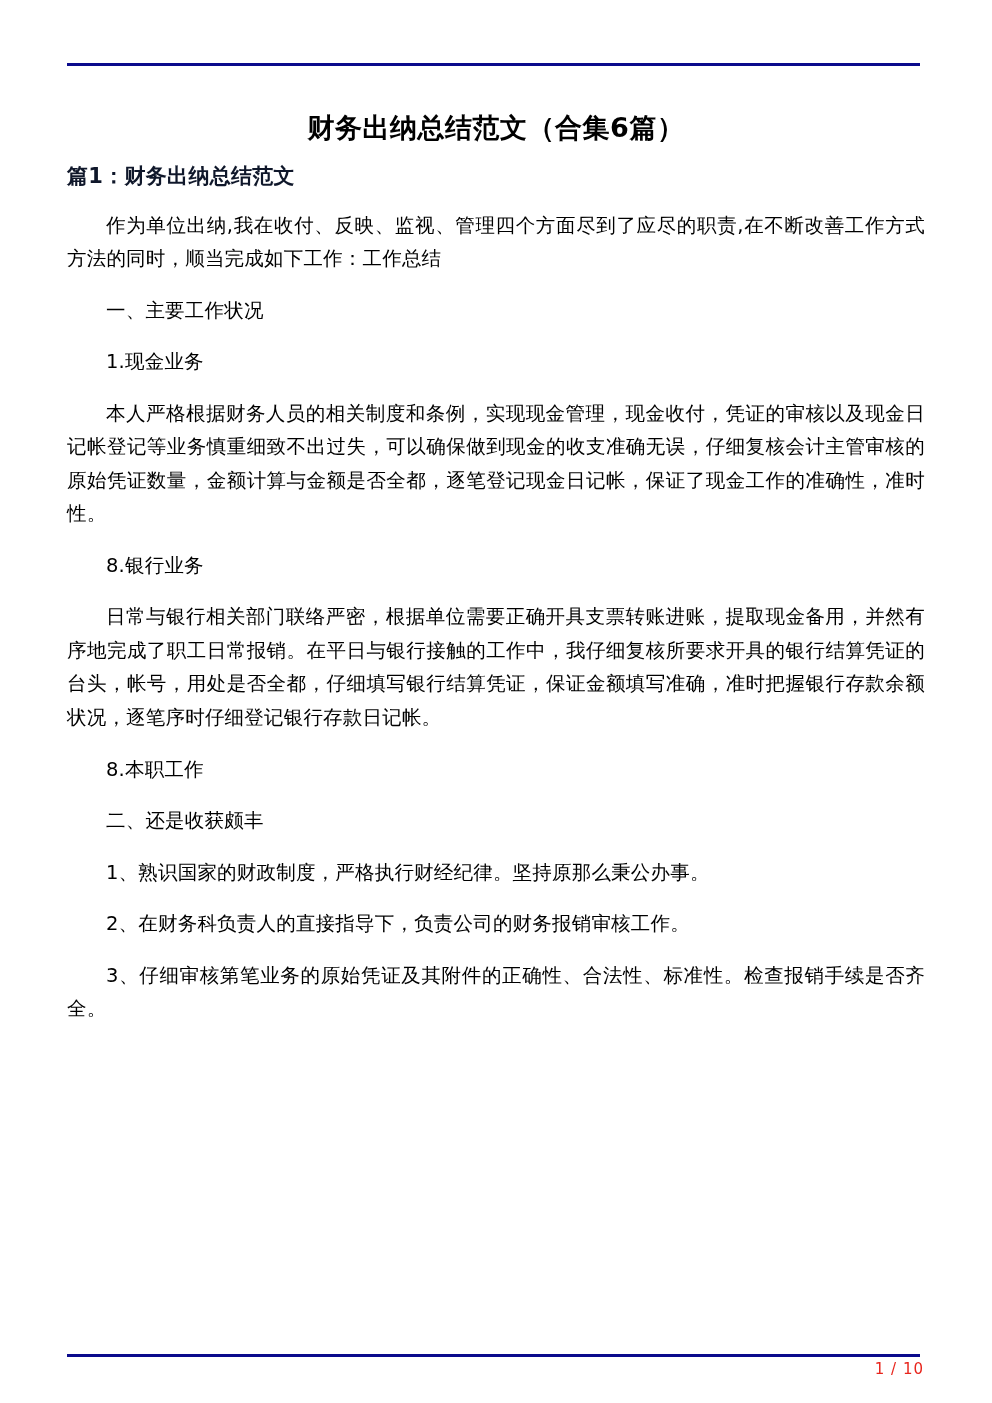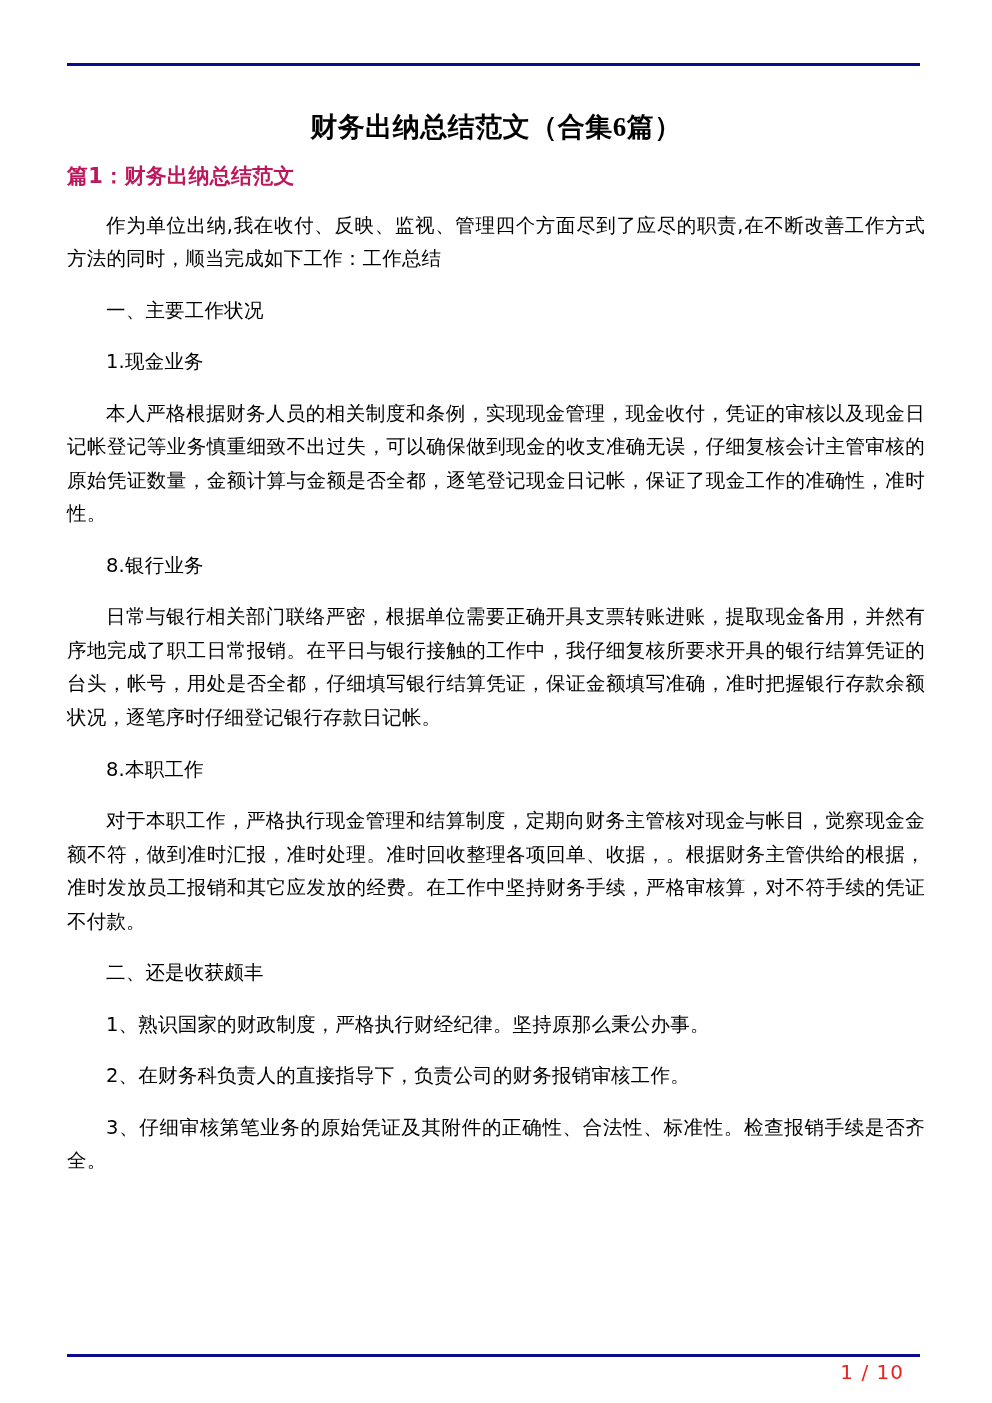--- a/index.html
+++ b/index.html
@@ -31,44 +31,43 @@
   .footer-rule {
     position: absolute;
     left: 67px;
     top: 1354px;
     width: 853px;
     height: 3px;
     background: #0b0b8c;
   }
   .footer-pageno {
     position: absolute;
-    right: 88px;
+    right: 68px;
     top: 1360px;
     color: #e8251c;
-    font-size: 20px;
+    font-size: 15px;
     letter-spacing: 1px;
     font-family: "DejaVu Sans", "Liberation Sans", sans-serif;
   }
   .content {
     position: absolute;
     left: 67px;
     top: 108px;
     width: 858px;
   }
   .doc-title {
     text-align: center;
     font-size: 27px;
     font-weight: bold;
     line-height: 1.45;
     margin: 0 0 10px 0;
     letter-spacing: 0.5px;
-    font-family: Liberation Serif, serif;
   }
   .section-heading {
-    color: #be185d;
+    color: #0f172a;
     font-weight: bold;
     font-size: 21px;
     line-height: 1.5;
     margin: 14px 0 16px 0;
     letter-spacing: 0.3px;
   }
   p.para {
     font-size: 19.5px;
     line-height: 1.72;
     margin: 0 0 18px 0;
@@ -103,21 +102,20 @@
     <p class="para indent">1.现金业务</p>
 
     <p class="para indent">本人严格根据财务人员的相关制度和条例，实现现金管理，现金收付，凭证的审核以及现金日记帐登记等业务慎重细致不出过失，可以确保做到现金的收支准确无误，仔细复核会计主管审核的原始凭证数量，金额计算与金额是否全都，逐笔登记现金日记帐，保证了现金工作的准确性，准时性。</p>
 
     <p class="para indent">8.银行业务</p>
 
     <p class="para indent">日常与银行相关部门联络严密，根据单位需要正确开具支票转账进账，提取现金备用，并然有序地完成了职工日常报销。在平日与银行接触的工作中，我仔细复核所要求开具的银行结算凭证的台头，帐号，用处是否全都，仔细填写银行结算凭证，保证金额填写准确，准时把握银行存款余额状况，逐笔序时仔细登记银行存款日记帐。</p>
 
     <p class="para indent">8.本职工作</p>
 
-    <p class="para indent">对于本职工作，严格执行现金管理和结算制度，定期向财务主管核对现金与帐目，觉察现金金额不符，做到准时汇报，准时处理。准时回收整理各项回单、收据，。根据财务主管供给的根据，准时发放员工报销和其它应发放的经费。在工作中坚持财务手续，严格审核算，对不符手续的凭证不付款。</p>
 
 
     <p class="para indent">二、还是收获颇丰</p>
 
     <p class="para indent">1、熟识国家的财政制度，严格执行财经纪律。坚持原那么秉公办事。</p>
 
     <p class="para indent">2、在财务科负责人的直接指导下，负责公司的财务报销审核工作。</p>
 
     <p class="para indent tight">3、仔细审核第笔业务的原始凭证及其附件的正确性、合法性、标准性。检查报销手续是否齐全。</p>
 

